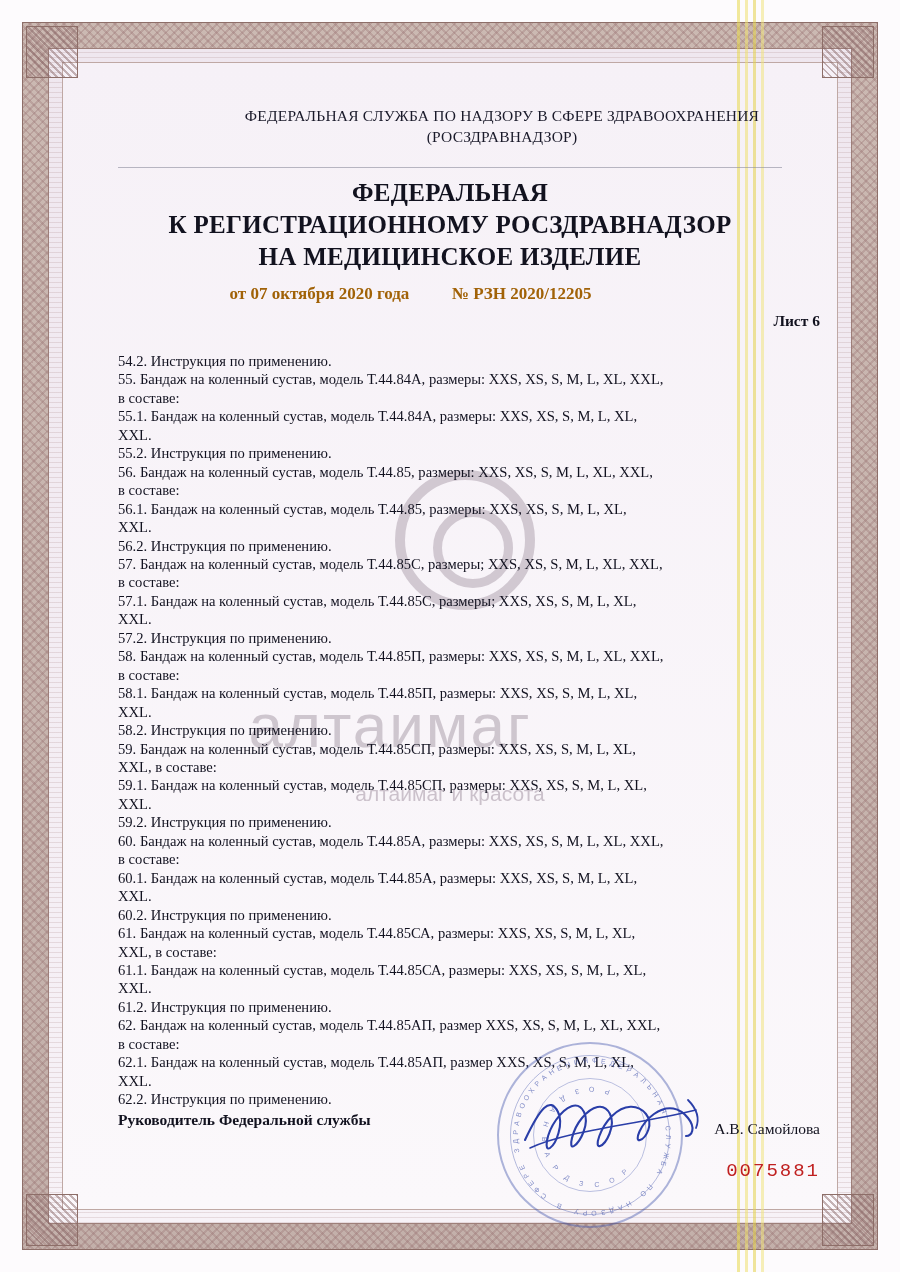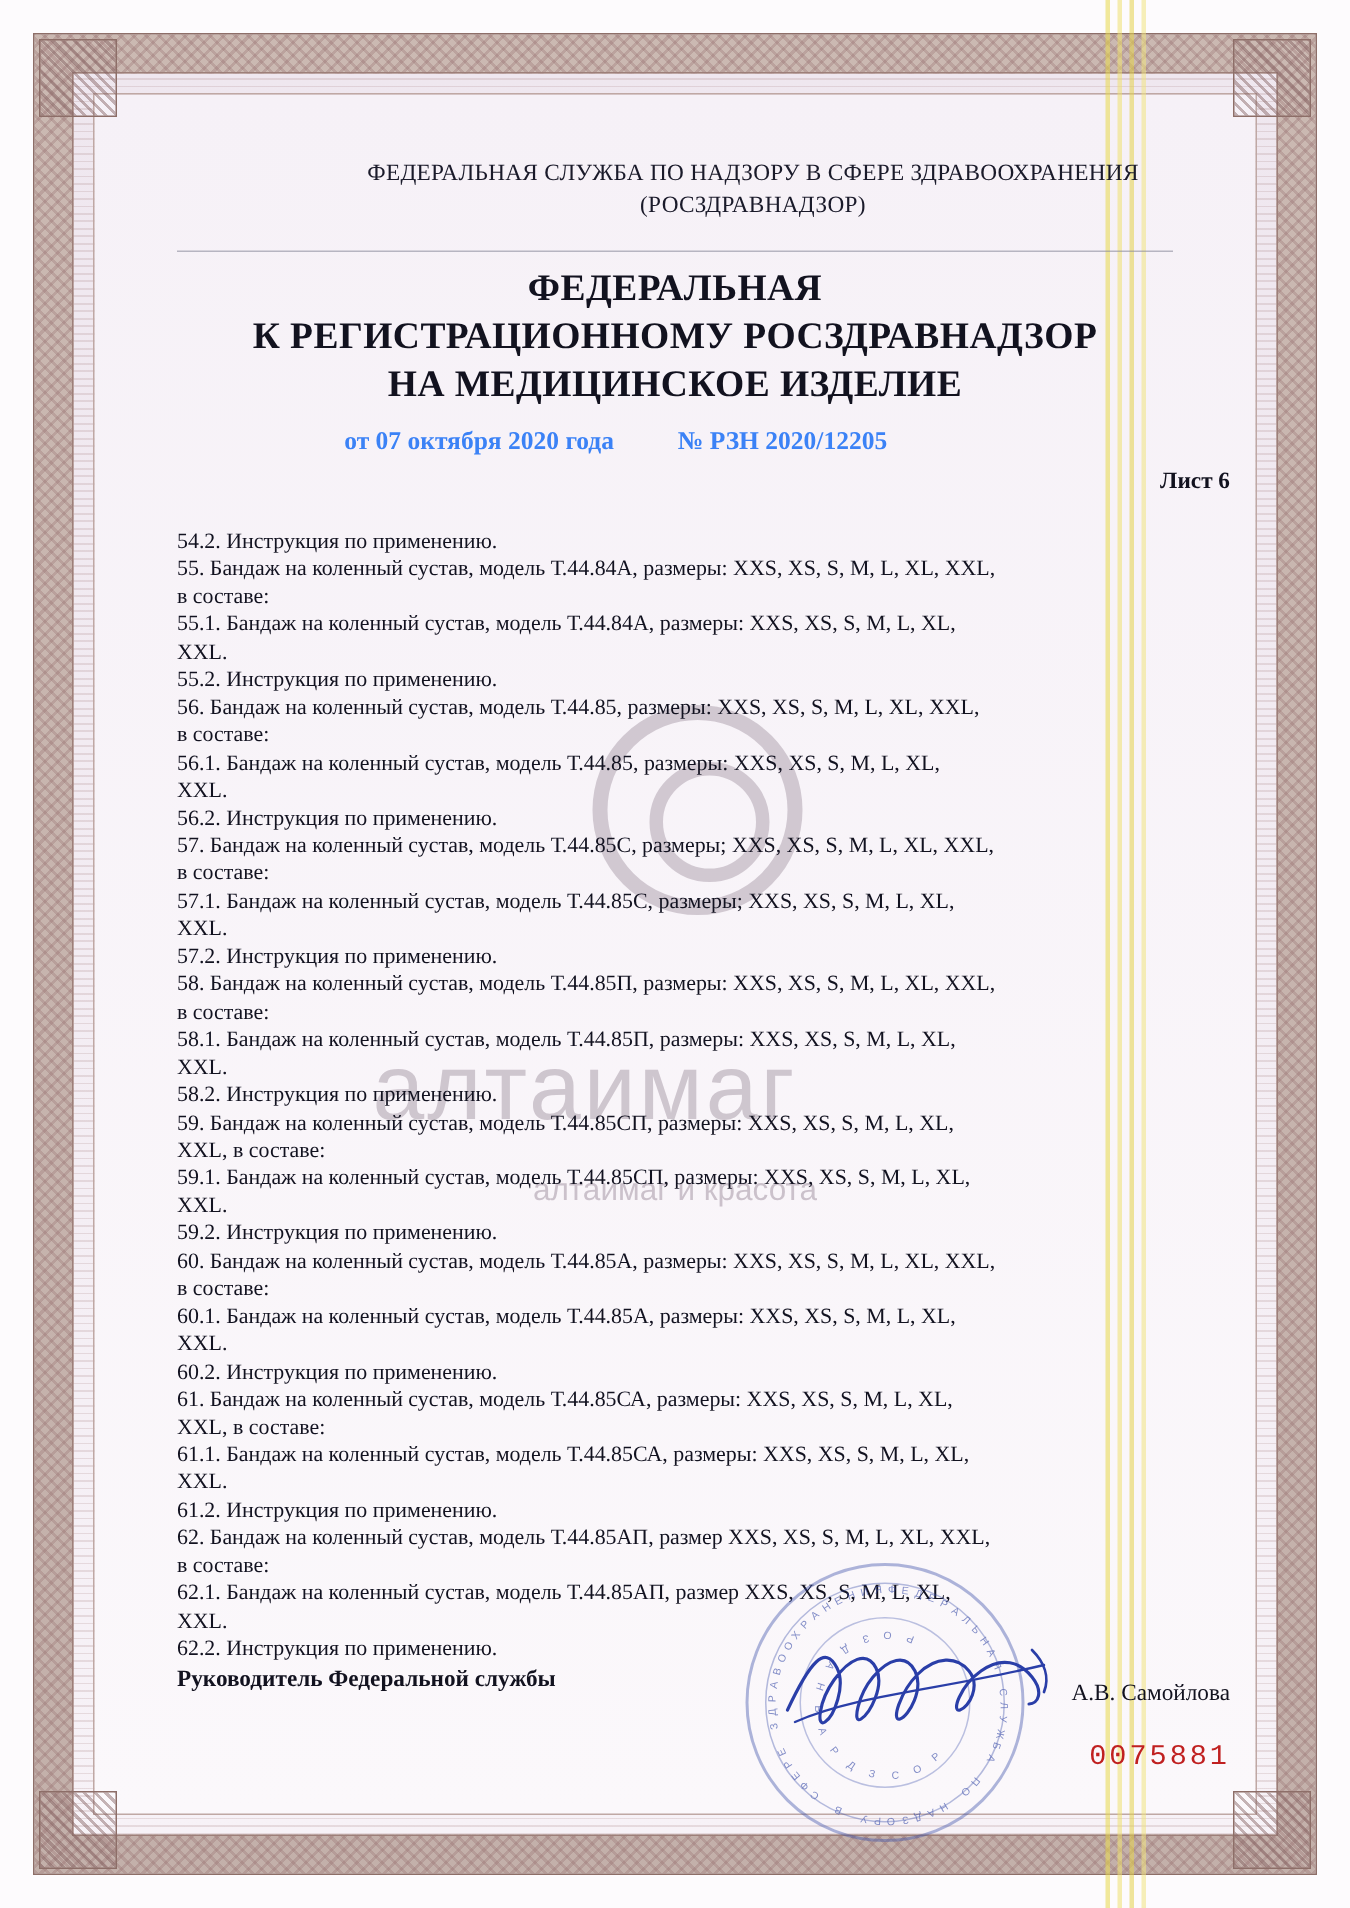--- a/index.html
+++ b/index.html
@@ -84,21 +84,21 @@
   .rule{
     position:absolute;left:56px;top:105px;width:664px;height:1px;background:#8c8c9c;opacity:.6;
   }
   .title{
     position:absolute;left:0;top:115px;width:776px;text-align:center;
     font-size:25px;font-weight:bold;color:#12121f;line-height:1.28;
     letter-spacing:.3px;
   }
   .dateline{
     position:absolute;left:0;top:222px;width:697px;text-align:center;
-    font-size:17px;font-weight:bold;color:#3b82f6;
+    font-size:17px;font-weight:bold;color:#a16207;
   }
   .dateline .gap{display:inline-block;width:34px;}
   .sheet{
     position:absolute;right:18px;top:250px;font-size:15.5px;font-weight:bold;color:#12121f;margin-left:32px;
   }
   .body{
     position:absolute;left:56px;top:290px;width:690px;
     font-size:14.6px;line-height:1.265;color:#121220;text-align:left;
   }
   .body div{white-space:pre-wrap;}

